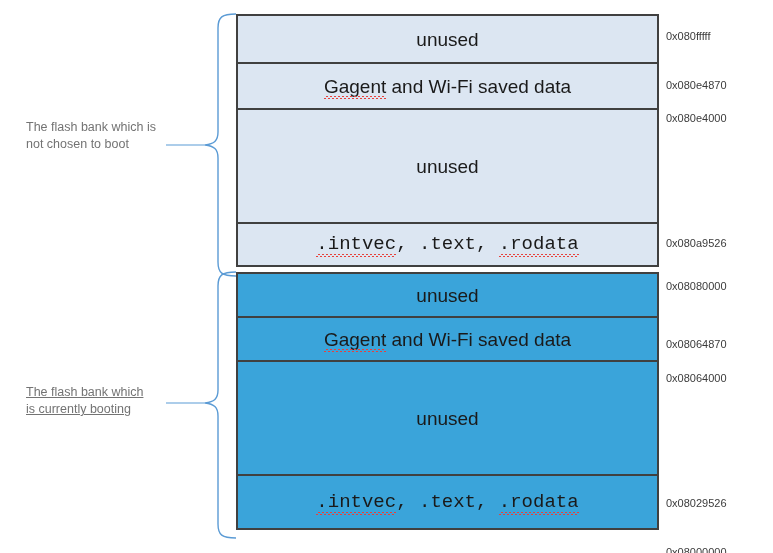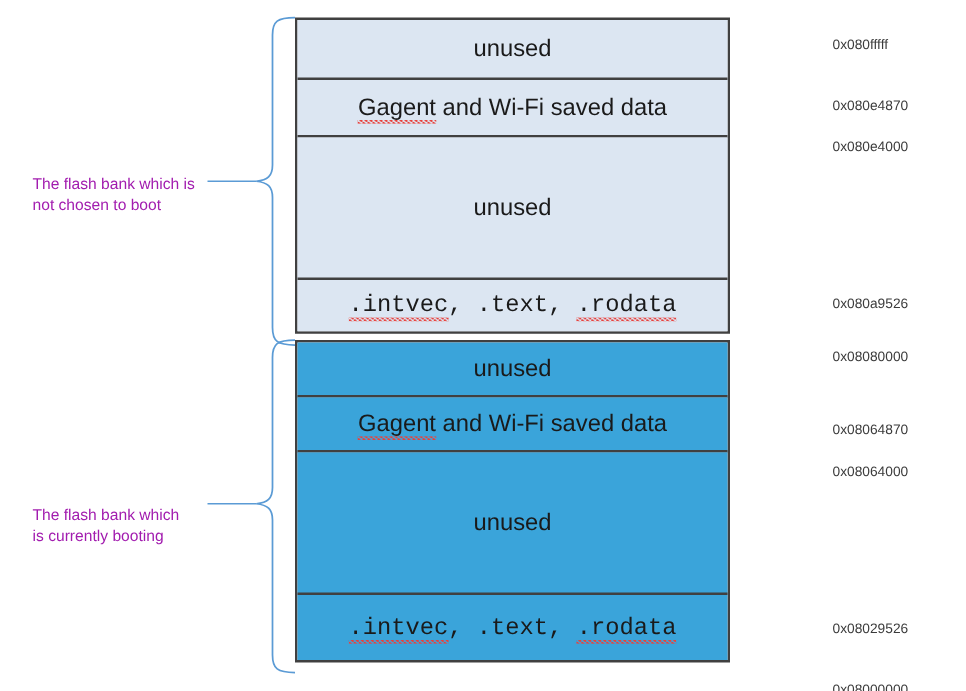--- a/index.html
+++ b/index.html
@@ -15,21 +15,21 @@
     overflow: hidden;
     font-family: "Liberation Sans", sans-serif;
     color: #262626;
   }
 
   
   #memory-map {
     position: absolute;
     left: 236px;
     top: 14px;
-    width: 348px;
+    width: 423px;
     height: 516px;
   }
   .bank {
     position: absolute;
     left: 0;
     width: 100%;
     box-sizing: border-box;
     border: 2px solid #404040;
   }
   #bank-inactive { top: 0px;   height: 253px; }
@@ -84,26 +84,25 @@
     color: #3b3b3b;
     white-space: nowrap;
     margin-top: 20px;
   }
 
   
   .side-note {
     position: absolute;
     font-size: 12.5px;
     line-height: 1.35;
-    color: #a21caf;
+    color: #737373;
     text-align: left;
-    margin-top: 20px;
   }
   #note-inactive { left: 26px; top: 119px; width: 150px; }
-  #note-active   { left: 26px; top: 384px; width: 118px; }
+  #note-active   { left: 26px; top: 384px; width: 118px; text-decoration: underline; }
 
   .brace-svg {
     position: absolute;
     overflow: visible;
   }
   #brace-inactive { left: 166px; top: 10px;  width: 74px; height: 270px; }
   #brace-active   { left: 166px; top: 268px; width: 74px; height: 274px; }
   .brace-path {
     fill: none;
     stroke: #5b9bd5;

